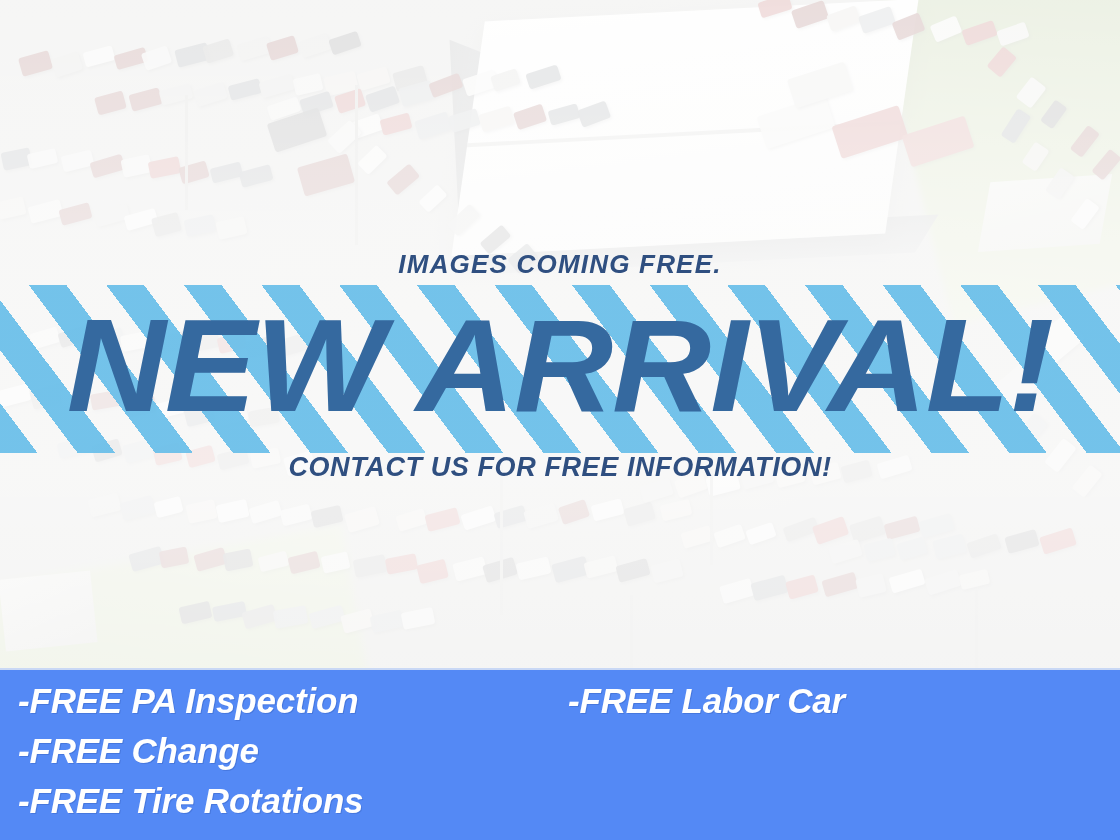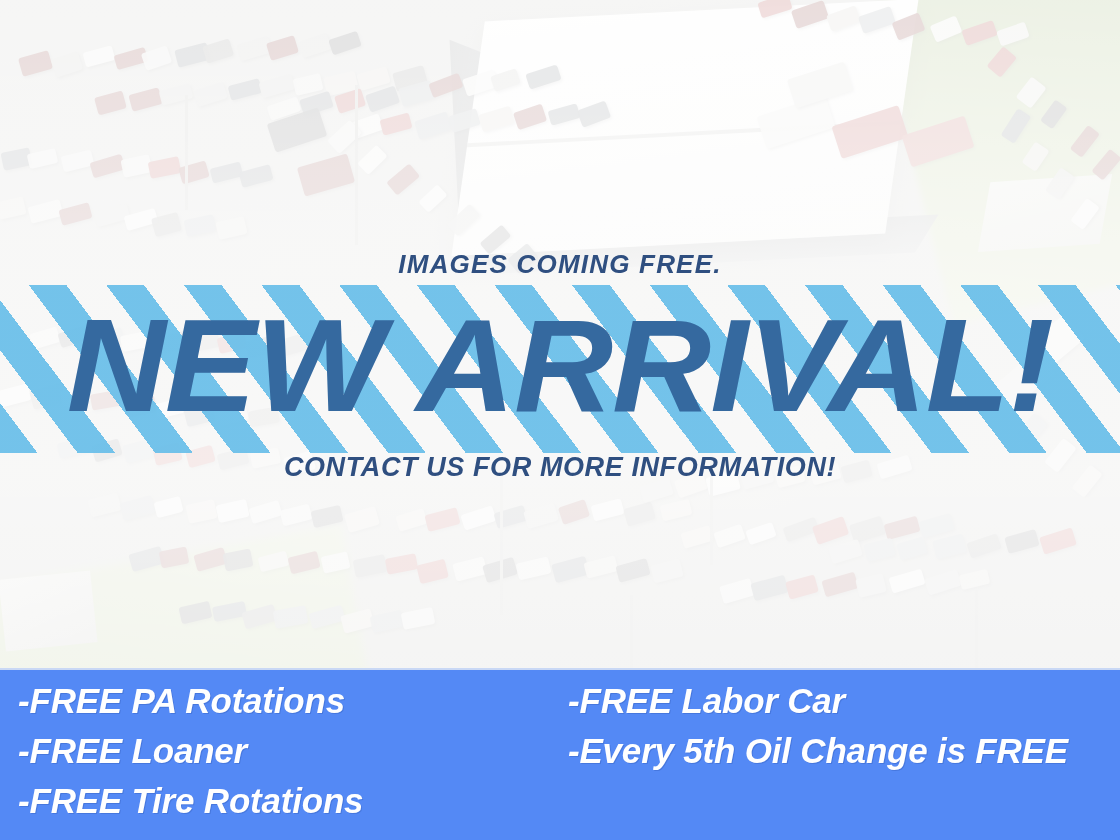--- a/index.html
+++ b/index.html
@@ -425,27 +425,26 @@
 
     <div class="photo-wash"></div>
   </div>
 
   <div class="stripe-band"></div>
 
   <div class="coming-soon">IMAGES COMING FREE.</div>
 
   <div class="headline">NEW ARRIVAL!</div>
 
-  <div class="contact">CONTACT US FOR MORE INFORMATION!</div>
+  <div class="contact">CONTACT US FOR FREE INFORMATION!</div>
 
   <div class="offers">
     <div class="offers-col left" id="offers-left">
-        <div class="offer-line">-FREE PA Rotations</div>
-        <div class="offer-line">-FREE Loaner</div>
+        <div class="offer-line">-FREE PA Inspection</div>
+        <div class="offer-line">-FREE Change</div>
         <div class="offer-line">-FREE Tire Rotations</div>
       </div>
     <div class="offers-col right" id="offers-right">
         <div class="offer-line">-FREE Labor Car</div>
-        <div class="offer-line">-Every 5th Oil Change is FREE</div>
       </div>
   </div>
 
 </div>
 
 </body></html>

